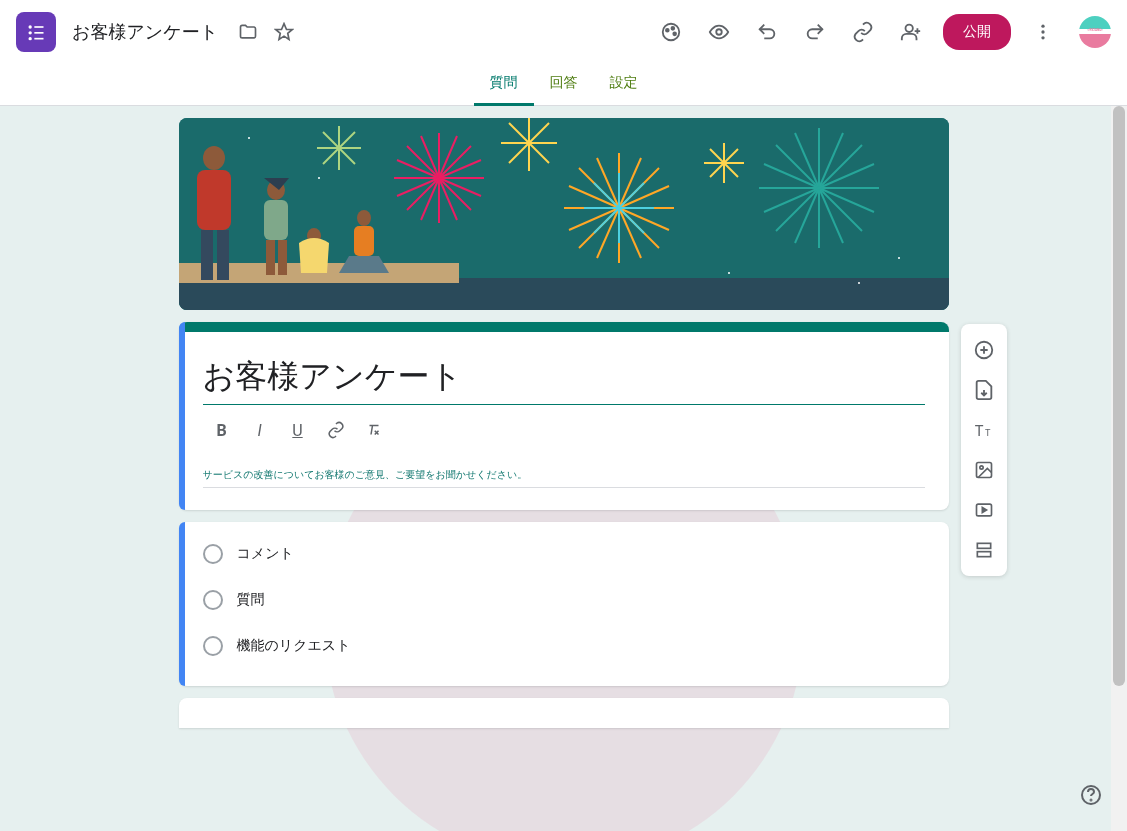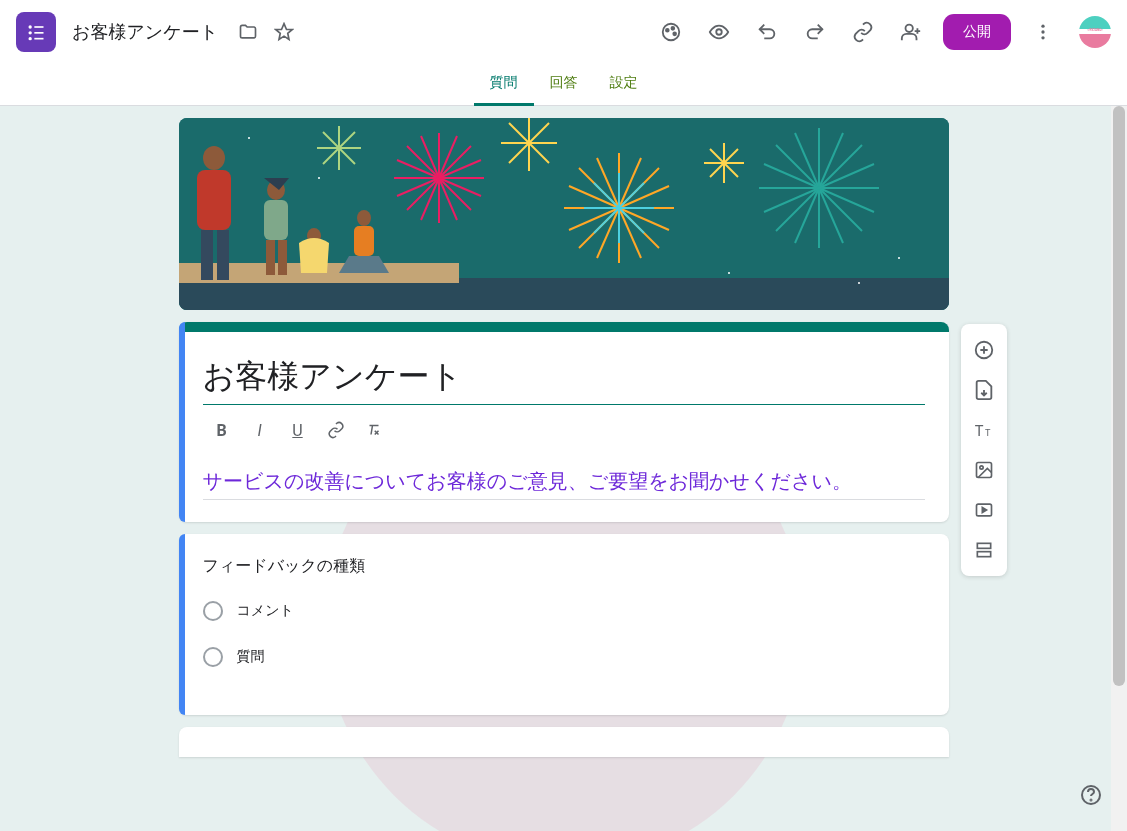--- a/index.html
+++ b/index.html
@@ -4,40 +4,40 @@
 <style>
 *{box-sizing:border-box;margin:0;padding:0;font-family:"Google Sans",Roboto,Arial,sans-serif}
 body{background:#fff;width:1127px;height:831px;overflow:hidden;position:relative}
 .header{height:64px;display:flex;align-items:center;padding:0 16px;background:#fff;position:relative;z-index:10}
 .logo{width:40px;height:40px;background:#673ab7;border-radius:8px;display:flex;align-items:center;justify-content:center;margin-right:16px}
 .logo svg{fill:#fff}
 .form-title-h{font-size:18px;color:#202124;margin-right:12px}
 .folder-icon,.star-icon{width:24px;height:24px;margin:0 6px;cursor:pointer;color:#5f6368;display:flex;align-items:center;justify-content:center}
 .spacer{flex:1}
 .hdr-icon{width:40px;height:40px;border-radius:50%;display:flex;align-items:center;justify-content:center;margin:0 4px;cursor:pointer;color:#5f6368}
-.publish-btn{background:#a21caf;color:#fff;border:none;border-radius:11px;padding:0 20px;height:36px;font-size:14px;font-weight:500;margin:0 8px;cursor:pointer}
+.publish-btn{background:#be185d;color:#fff;border:none;border-radius:16px;padding:0 20px;height:36px;font-size:14px;font-weight:500;margin:0 8px;cursor:pointer}
 .avatar{width:32px;height:32px;border-radius:50%;background:linear-gradient(180deg,#4dd0c0 0%,#4dd0c0 40%,#fff 40%,#fff 55%,#e97b9f 55%,#e97b9f 100%);margin-left:12px;position:relative}
 .avatar::after{content:"</PATANO>";position:absolute;top:45%;left:50%;transform:translate(-50%,-50%);font-size:3px;color:#e97b9f;font-weight:bold}
 .tabs{height:42px;display:flex;align-items:center;justify-content:center;border-bottom:1px solid #dadce0;background:#fff;position:relative;z-index:10}
 .tab{padding:0 16px;height:42px;display:flex;align-items:center;font-size:14px;color:#4d7c0f;cursor:pointer;border-bottom:3px solid transparent}
 .tab.active{color:#00796b;border-bottom-color:#00796b;font-weight:500}
 .canvas{background:#e6f0ef;height:725px;overflow-y:auto;padding-bottom:40px;position:relative}
 .wm{position:absolute;top:280px;left:50%;transform:translate(-50%,0);font-size:90px;font-weight:bold;color:rgba(233,123,159,0.4);z-index:1;pointer-events:none;letter-spacing:-2px}
 .wm-circle{position:absolute;top:280px;left:50%;transform:translate(-50%,0);width:480px;height:480px;border-radius:50%;background:rgba(233,123,159,0.15);z-index:1;pointer-events:none}
 .form-wrap{width:770px;margin:12px auto 0;position:relative;z-index:2}
 .banner{height:192px;border-radius:8px;background:#1a6b6b;position:relative;overflow:hidden}
 .banner svg{position:absolute;top:0;left:0}
 .card{background:#fff;border-radius:8px;margin-top:12px;position:relative;box-shadow:0 1px 2px rgba(60,64,67,.15)}
 .title-card{border-top:10px solid #00796b}
 .title-card::before{content:"";position:absolute;left:0;top:-10px;bottom:0;width:6px;background:#4285f4;border-radius:8px 0 0 8px}
 .card-inner{padding:22px 24px}
 .form-title-input{width:100%;border:none;border-bottom:1px solid #00796b;font-size:32px;color:#202124;padding:4px 0 8px;outline:none;background:transparent}
 .fmt-toolbar{display:flex;gap:0;margin:8px 0 16px}
 .fmt-btn{width:38px;height:34px;display:flex;align-items:center;justify-content:center;color:#5f6368;cursor:pointer;border-radius:4px}
-.form-desc{width:100%;border:none;border-bottom:1px solid #dadce0;font-size:20px;color:#6d28d9;padding:6px 0;outline:none;background:transparent}
+.form-desc{width:100%;border:none;border-bottom:1px solid #dadce0;font-size:10px;color:#0f766e;padding:6px 0;outline:none;background:transparent}
 .q-card::before{content:"";position:absolute;left:0;top:0;bottom:0;width:6px;background:#4285f4;border-radius:8px 0 0 8px}
 .q-title{font-size:16px;color:#202124;margin-bottom:24px}
 .option{display:flex;align-items:center;margin-bottom:26px}
 .radio{width:20px;height:20px;border:2px solid #9aa0a6;border-radius:50%;margin-right:14px}
 .opt-label{font-size:14px;color:#202124}
 .side-toolbar{position:absolute;right:-58px;top:206px;width:46px;background:#fff;border-radius:8px;box-shadow:0 1px 4px rgba(60,64,67,.2);display:flex;flex-direction:column;align-items:center;padding:6px 0;z-index:3}
 .side-btn{width:36px;height:36px;display:flex;align-items:center;justify-content:center;color:#5f6368;cursor:pointer;margin:2px 0;border-radius:4px}
 .help-fab{position:absolute;bottom:16px;right:16px;width:40px;height:40px;border-radius:50%;display:flex;align-items:center;justify-content:center;color:#5f6368;cursor:pointer;z-index:5}
 .scrollbar{position:absolute;right:0;top:106px;bottom:0;width:16px;background:#f1f1f1}
 .scrollbar-thumb{position:absolute;top:0;left:2px;right:2px;height:580px;background:#c1c1c1;border-radius:6px}
@@ -283,29 +283,32 @@
                 <path d="M6 6h12M10 6l-2 12M18 18l-5-5M13 18l5-5"></path>
               </svg>
             </div>
         </div>
         <input class="form-desc" value="サービスの改善についてお客様のご意見、ご要望をお聞かせください。" style="">
       </div>
     </div>
 
     <div class="card q-card">
       <div class="card-inner">
-        <div class="q-title">フィードバックの種類</div>
         <div class="option">
             <div class="radio"></div>
             <span class="opt-label">コメント</span>
           </div>
         <div class="option">
             <div class="radio"></div>
             <span class="opt-label">質問</span>
           </div>
+        <div class="option" style="margin-bottom:8px">
+            <div class="radio"></div>
+            <span class="opt-label">機能のリクエスト</span>
+          </div>
       </div>
     </div>
 
     <div class="placeholder-card"></div>
   </div>
 
   <div class="help-fab">
       <svg width="24" height="24" viewBox="0 0 24 24" fill="none" stroke="currentColor" stroke-width="2">
         <circle cx="12" cy="12" r="9"></circle>
         <path d="M9 9a3 3 0 116 0c0 2-3 2-3 4"></path>

